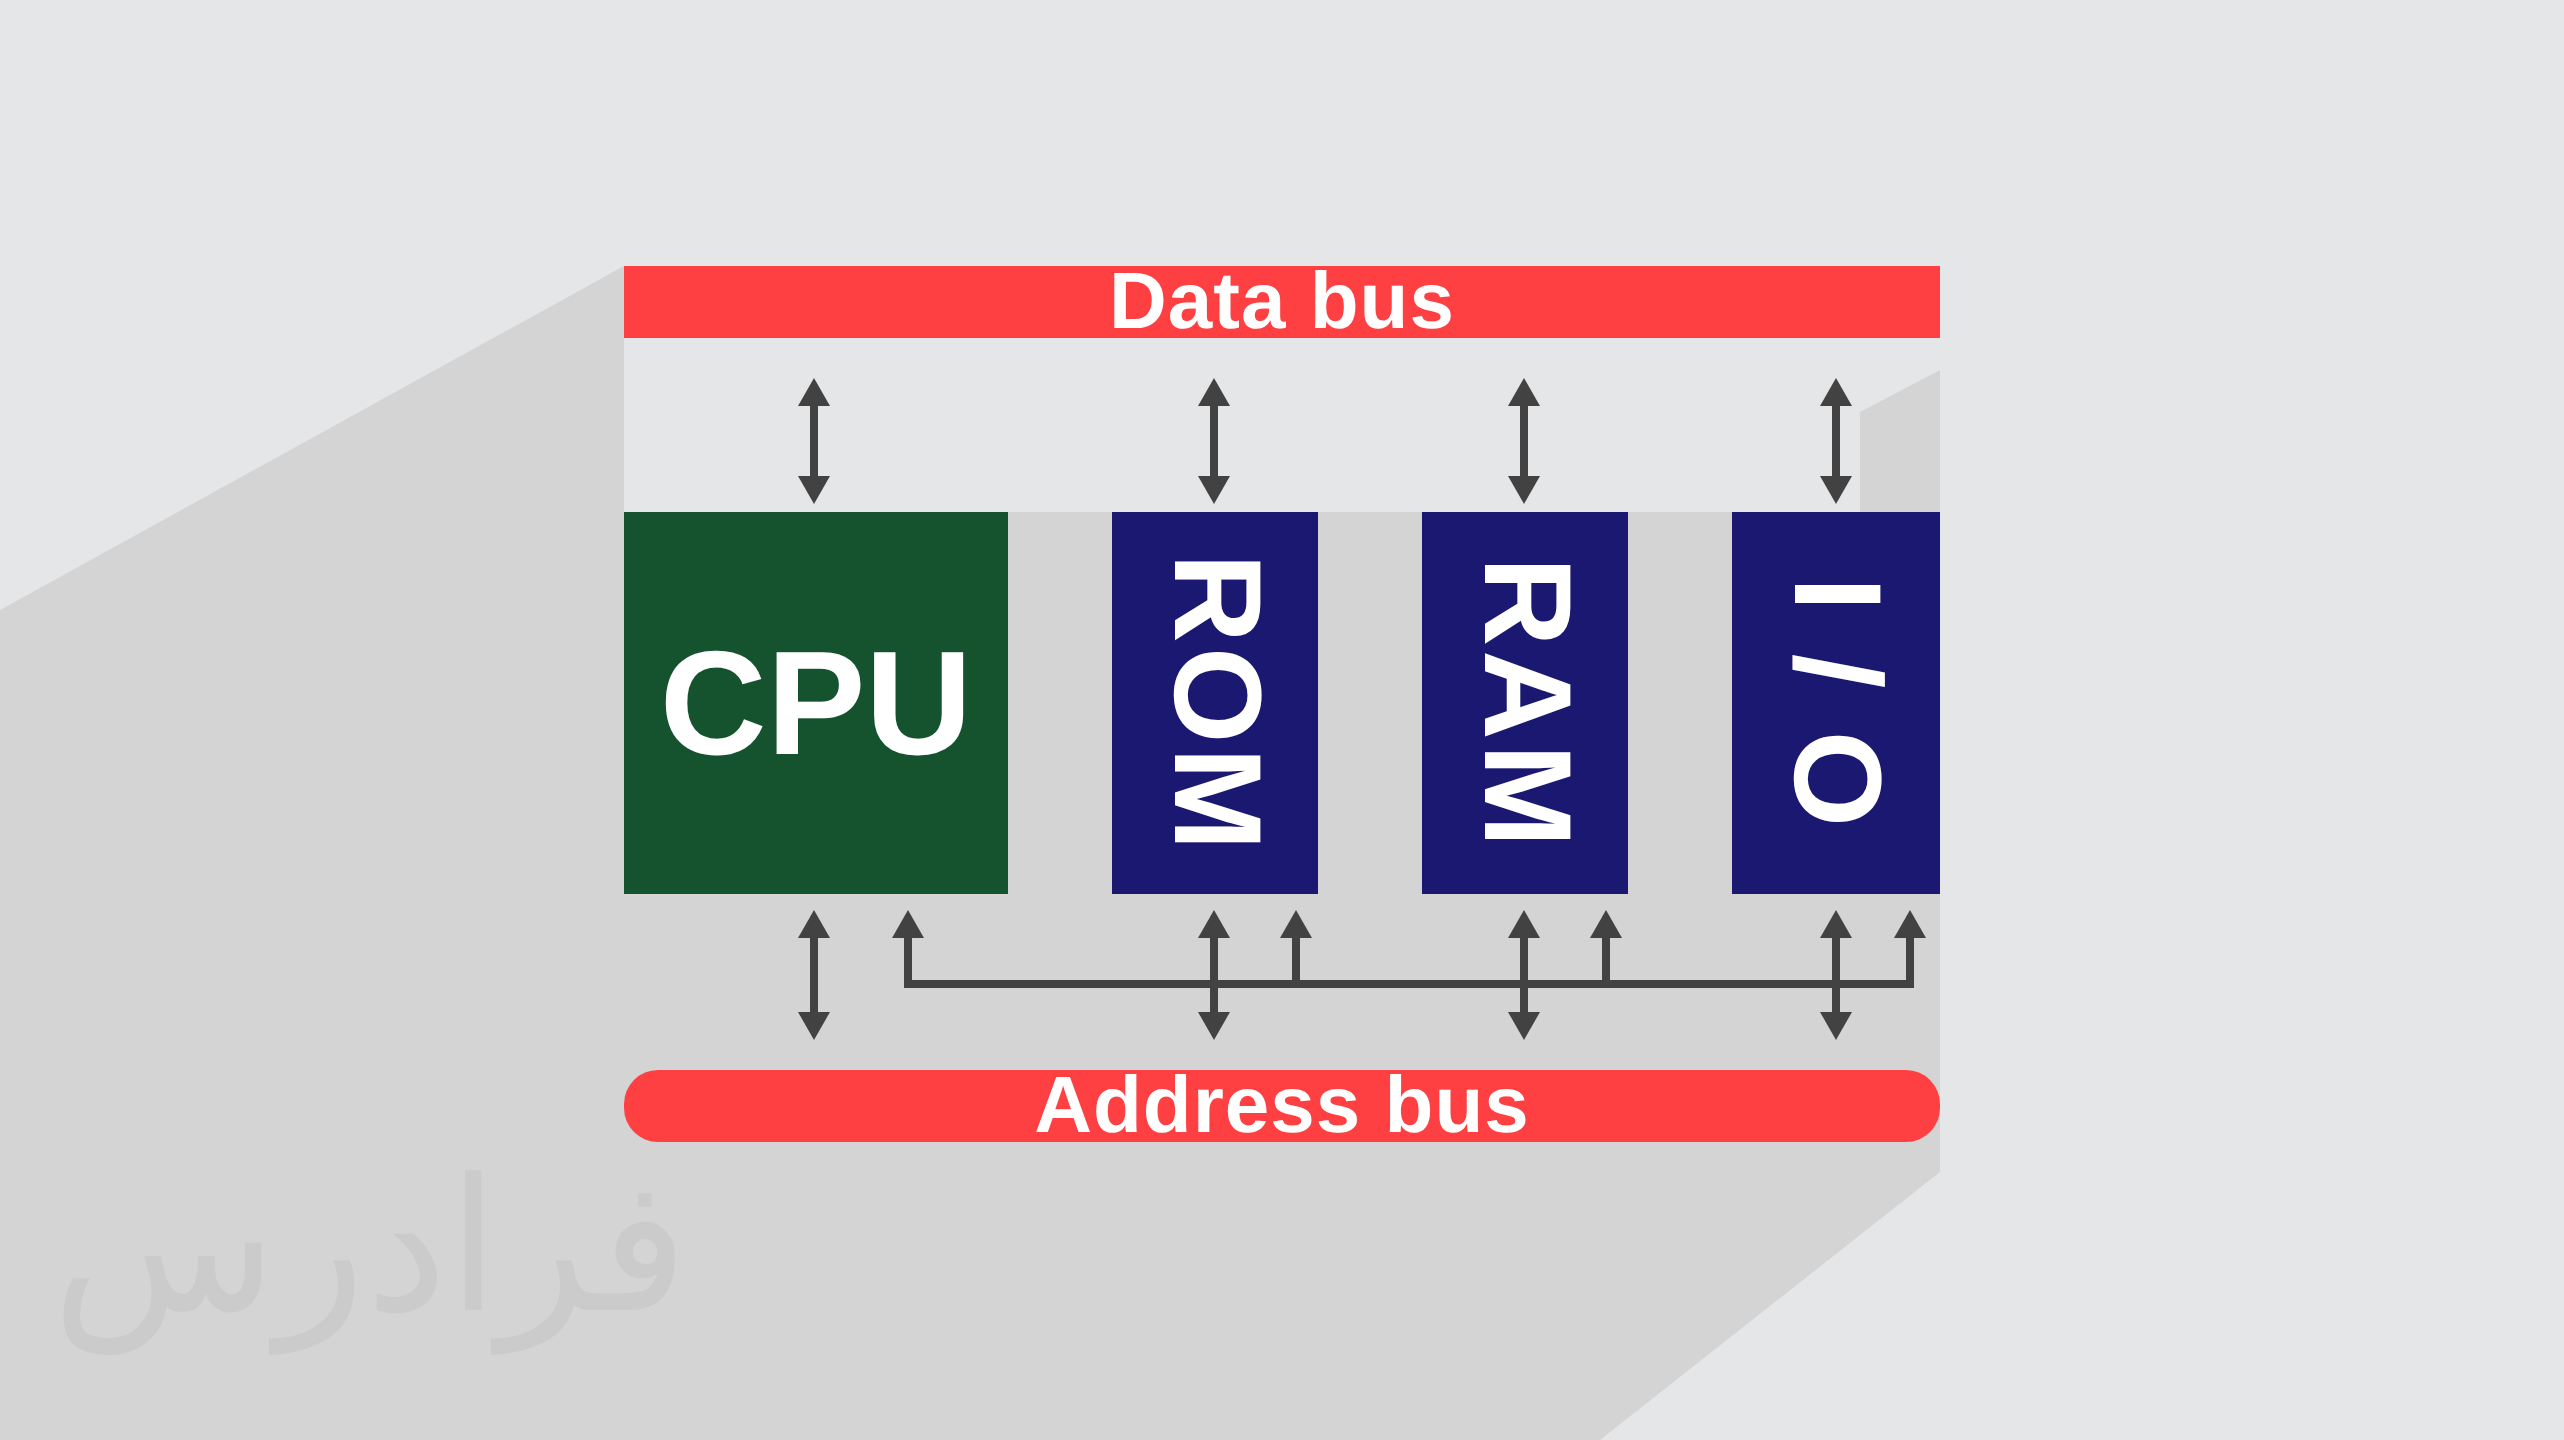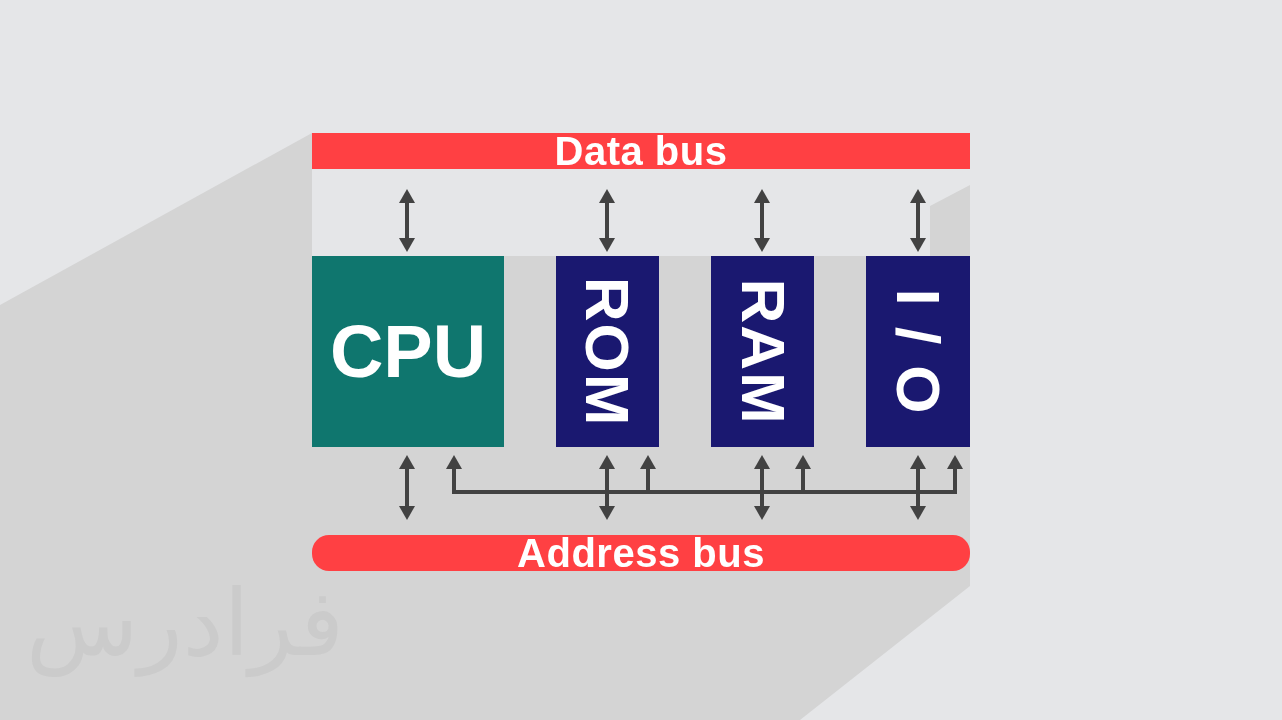--- a/index.html
+++ b/index.html
@@ -77,21 +77,21 @@
       <polygon points="955,455 947,469 963,469" fill="#424242"></polygon>
     </g>
 </svg>
 
 <div id="watermark">فرادرس</div>
 
 <div class="bus" id="data-bus" style="background:#ff4043">
   <span>Data bus</span>
 </div>
 
-<div class="block" id="blk-cpu" style="background:#0f766e">
+<div class="block" id="blk-cpu" style="background:#14532d">
   <span>CPU</span>
 </div>
 <div class="block" id="blk-rom" style="background:#1a1870">
   <span class="vtext">ROM</span>
 </div>
 <div class="block" id="blk-ram" style="background:#1a1870">
   <span class="vtext">RAM</span>
 </div>
 <div class="block" id="blk-io" style="background:#1a1870">
   <span class="vtext">I / O</span>

